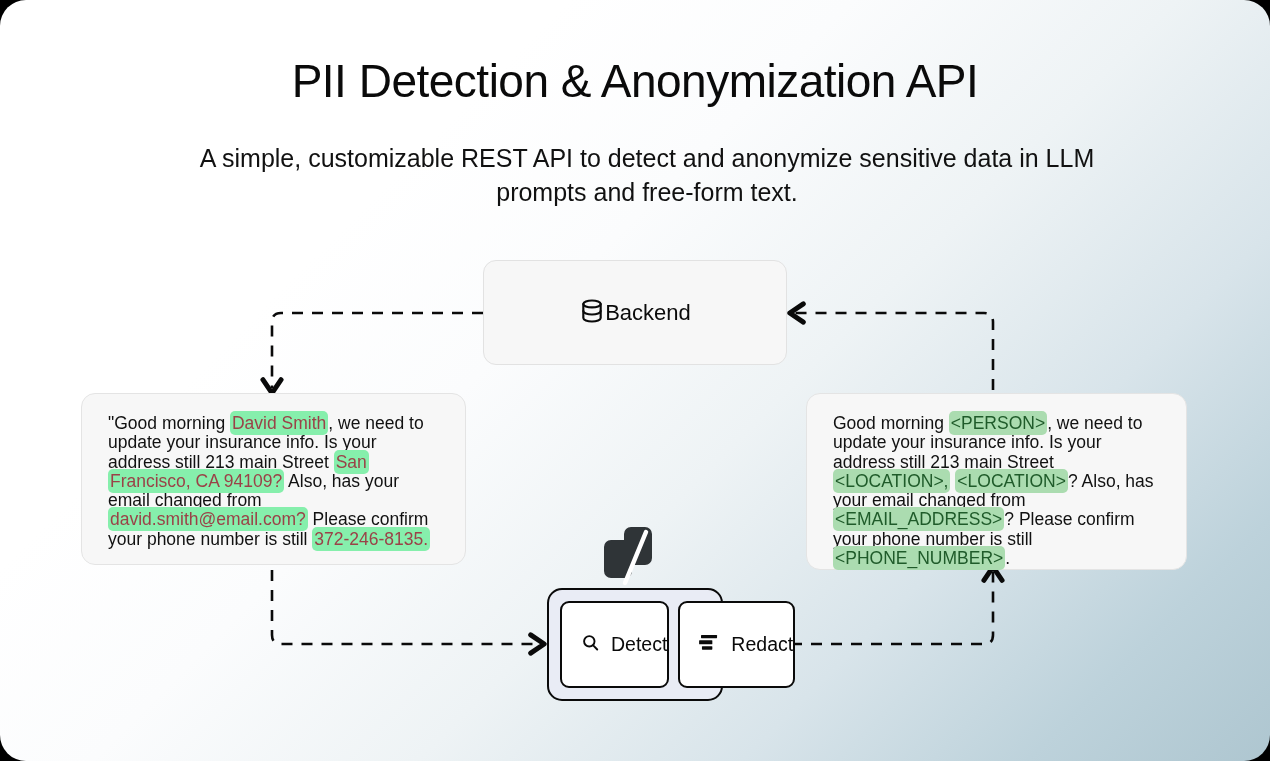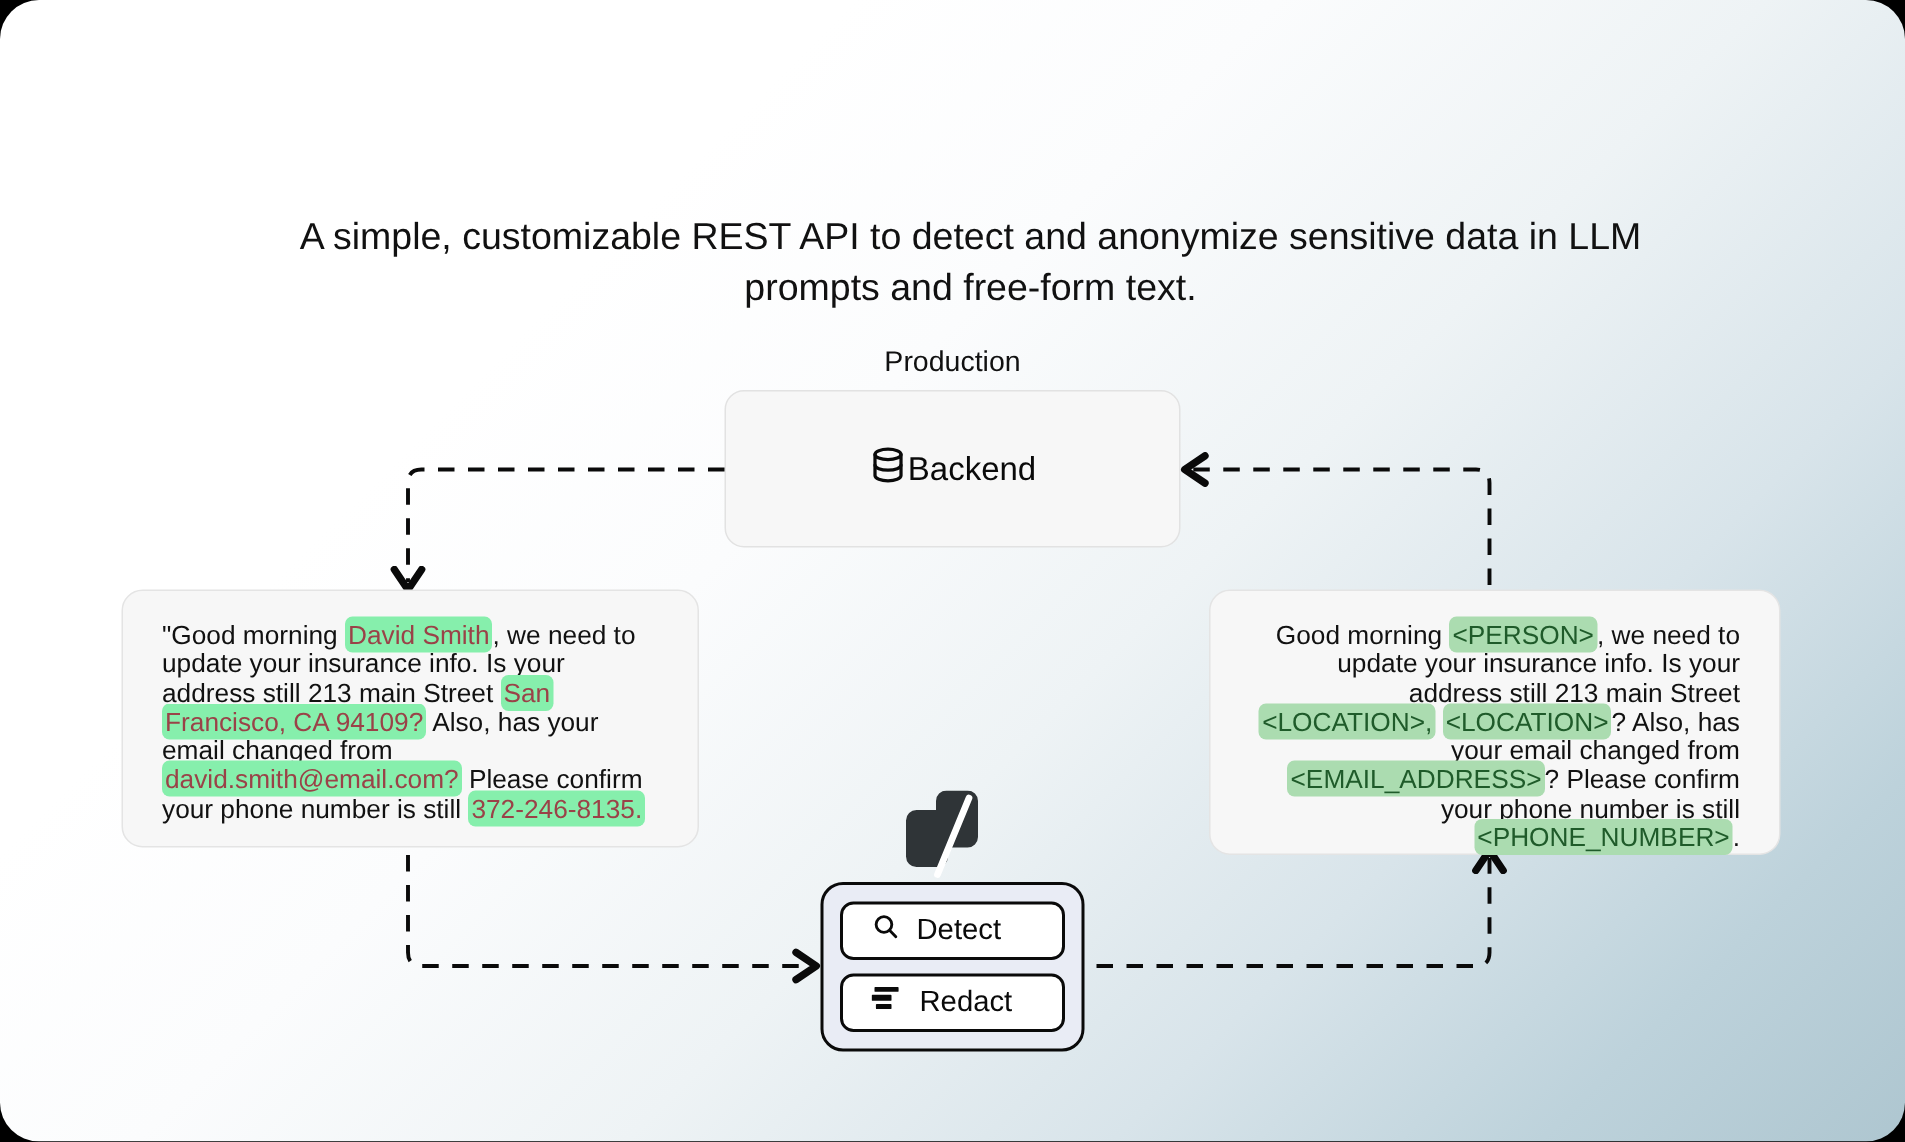--- a/index.html
+++ b/index.html
@@ -85,21 +85,21 @@
     position: absolute;
     background: #f7f7f7;
     border: 1px solid #e4e4e4;
     border-radius: 14px;
     padding: 20px 26px;
     font-size: 17.5px;
     line-height: 19.3px;
     color: #111;
   }
   .card-left  { left: 81px;  top: 393px; width: 385px; height: 172px; }
-  .card-right { left: 806px; top: 393px; width: 381px; height: 177px; text-align: right; }
+  .card-right { left: 806px; top: 393px; width: 381px; height: 177px; }
   .text-card p { font-size: 17.5px; line-height: 19.3px; }
 
   mark.pii {
     background: #86efac;
     color: #9a4248;
     border-radius: 5px;
     padding: 2px 2px;
     box-decoration-break: clone;
     -webkit-box-decoration-break: clone;
   }
@@ -124,21 +124,21 @@
     position: absolute;
     left: 547px;
     top: 588px;
     width: 176px;
     height: 113px;
     background: #e9ecf5;
     border: 2.5px solid #0a0a0a;
     border-radius: 15px;
     padding: 11px;
     display: flex;
-    flex-direction: column;
+    flex-direction: row;
     gap: 9px;
   }
   .action-btn {
     flex: 1;
     background: #ffffff;
     border: 2px solid #0a0a0a;
     border-radius: 9px;
     display: flex;
     align-items: center;
     gap: 11px;
@@ -154,23 +154,23 @@
     left: 0; top: 0;
     width: 1270px; height: 761px;
     pointer-events: none;
   }
 </style>
 </head>
 <body>
 
 <div id="page">
 
+  <div class="title">PII Detection &amp; Anonymization API</div>
   <div class="subtitle">A simple, customizable REST API to detect and anonymize sensitive data in LLM prompts and free-form text.</div>
 
-  <div class="production-label">Production</div>
 
   <div class="backend-box">
     <span>
       <svg width="26" height="26" viewBox="0 0 24 24" fill="none" stroke="#0a0a0a" stroke-width="2" stroke-linecap="round" stroke-linejoin="round">
         <ellipse cx="12" cy="5.5" rx="8" ry="3.2"></ellipse>
         <path d="M4 5.5v13c0 1.77 3.58 3.2 8 3.2s8-1.43 8-3.2v-13"></path>
         <path d="M4 12c0 1.77 3.58 3.2 8 3.2s8-1.43 8-3.2"></path>
       </svg>
     </span>
     <span class="backend-label">Backend</span>

